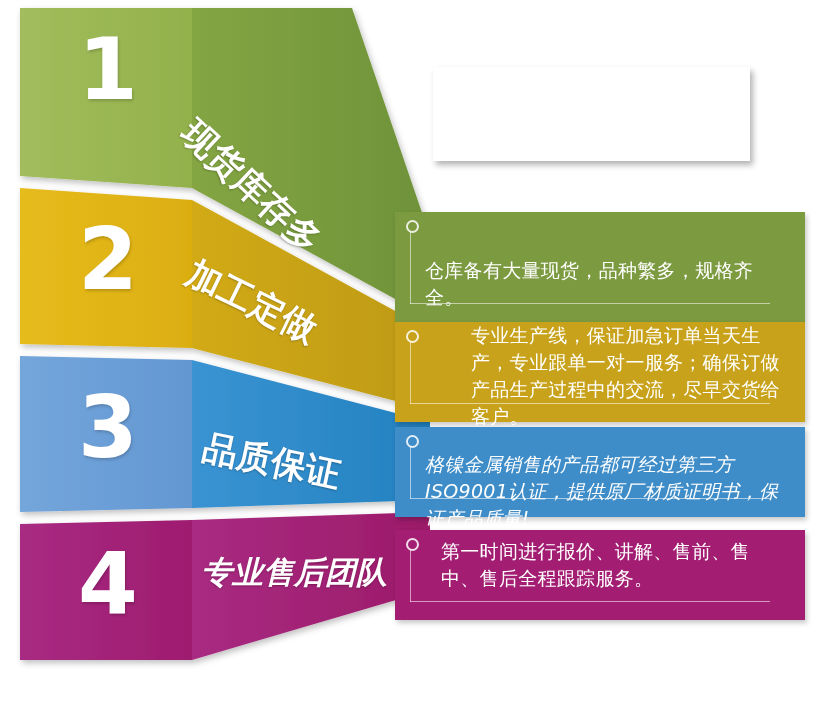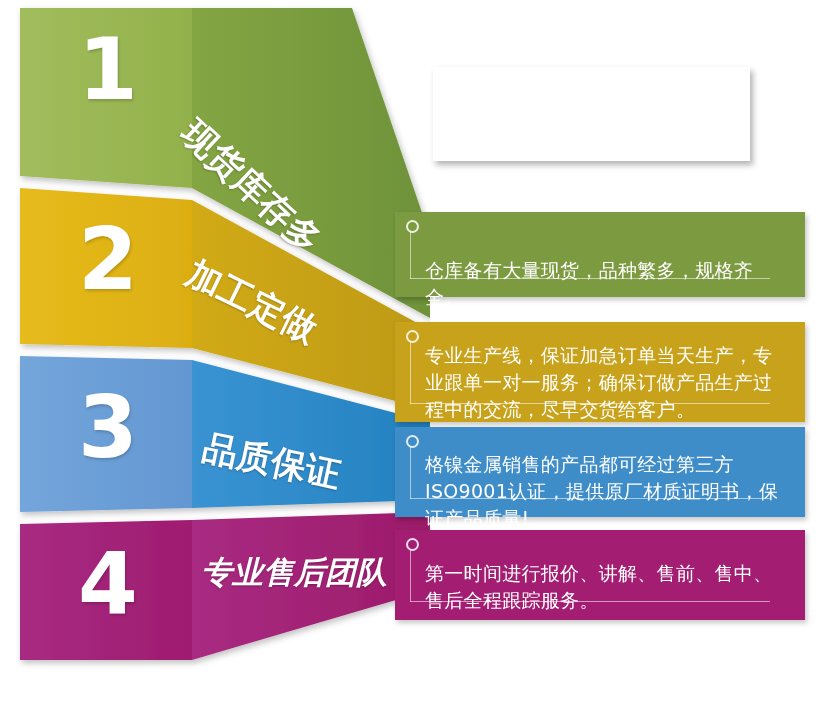--- a/index.html
+++ b/index.html
@@ -102,23 +102,23 @@
   .panel .panel-text {
     position: absolute;
     left: 30px;
     right: 18px;
     color: #ffffff;
     font-size: 19px;
     line-height: 1.42;
     letter-spacing: 0.3px;
   }
   .panel-1 .panel-text { top: 45px; }
-  .panel-2 .panel-text { top: 20px; }
+  .panel-2 .panel-text { top: 0; margin-left: 46px; }
   .panel-3 .panel-text { top: 24px; }
-  .panel-4 .panel-text { top: 30px; }
+  .panel-4 .panel-text { top: 8px; margin-left: 16px; }
 </style>
 </head>
 <body>
 
 <div id="stage">
 
   <svg id="funnel" viewBox="0 0 430 707" width="430" height="707" xmlns="http://www.w3.org/2000/svg">
     <defs>
       <linearGradient id="gradRibbon1" x1="0" y1="0" x2="1" y2="0">
         <stop offset="0%" stop-color="#84A543"></stop>
@@ -188,35 +188,35 @@
   <div class="ribbon-label" style="left:199px; top:250px; font-size:35px; transform:rotate(26deg); transform-origin:left top;">加工定做</div>
 
   <div class="ribbon-label" style="left:208px; top:424px; font-size:35px; transform:rotate(12deg); transform-origin:left top;">品质保证</div>
 
   <div class="ribbon-label" style="left:201px; top:552px; font-size:31px; transform:rotate(0deg); transform-origin:left top;font-style:italic;">专业售后团队</div>
 
   <div id="title-banner">
     <span class="title-text">我们的优势</span>
   </div>
 
-  <div class="panel panel-1" style="top:212px; height:85px; background:#7C9A40;">
+  <div class="panel panel-1" style="top:212px; height:110px; background:#7C9A40;">
     <span class="deco-circle"></span>
     <span class="deco-vline"></span>
     <span class="deco-hline"></span>
     <div class="panel-text">仓库备有大量现货，品种繁多，规格齐全。</div>
   </div>
 
   <div class="panel panel-2" style="top:322px; height:100px; background:#C8A21A;">
     <span class="deco-circle"></span>
     <span class="deco-vline"></span>
     <span class="deco-hline"></span>
     <div class="panel-text">专业生产线，保证加急订单当天生产，专业跟单一对一服务；确保订做产品生产过程中的交流，尽早交货给客户。</div>
   </div>
 
-  <div class="panel panel-3" style="top:427px; height:90px; background:#3E8DC8;">
+  <div class="panel panel-3" style="top:427px; height:90px; background:#3E8DC8;font-style:italic;">
     <span class="deco-circle"></span>
     <span class="deco-vline"></span>
     <span class="deco-hline"></span>
     <div class="panel-text">格镍金属销售的产品都可经过第三方ISO9001认证，提供原厂材质证明书，保证产品质量!</div>
   </div>
 
   <div class="panel panel-4" style="top:530px; height:90px; background:#A31E73;">
     <span class="deco-circle"></span>
     <span class="deco-vline"></span>
     <span class="deco-hline"></span>

